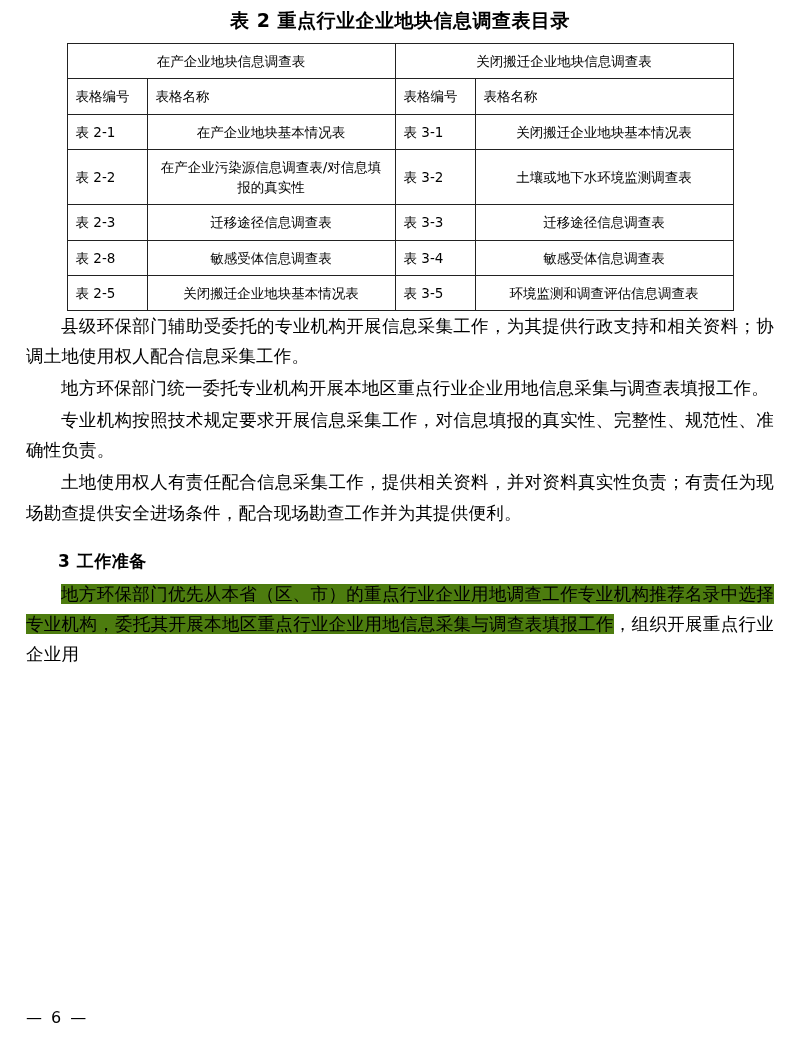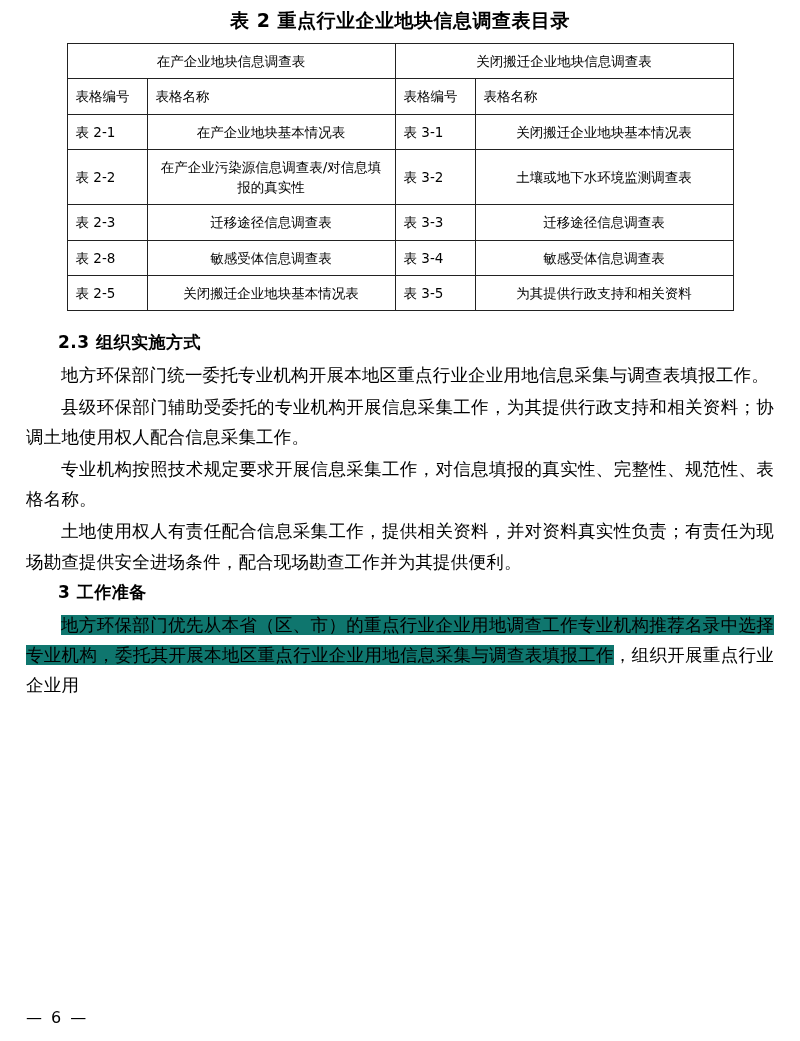--- a/index.html
+++ b/index.html
@@ -74,37 +74,37 @@
   }
   
   h2.sec-heading {
     font-size: 17px;
     font-weight: bold;
     margin: 20px 0 6px 0;
     padding-left: 36px;
     letter-spacing: 0.5px;
   }
   h2.sec-heading.second {
-    margin-top: 4px;
+    margin-top: 22px;
   }
   p.para {
     font-size: 17.5px;
     line-height: 1.72;
     margin: 0 0 2px 0;
     text-align: justify;
     text-justify: inter-ideograph;
     text-indent: 2em;
     letter-spacing: 0.2px;
     padding: 0 4px;
   }
   p.para.tight {
     margin-bottom: 0;
   }
   .hl {
-    background: #0f766e;
+    background: #4d7c0f;
     box-decoration-break: clone;
     margin-top: 13px;
     -webkit-box-decoration-break: clone;
   }
   
   .page-footer {
     position: absolute;
     left: 0;
     bottom: 14px;
     width: 800px;
@@ -170,30 +170,29 @@
         <td class="th-center">表 2-8</td>
         <td class="cell-left">敏感受体信息调查表</td>
         <td class="th-center">表 3-4</td>
         <td class="cell-left">敏感受体信息调查表</td>
       </tr>
 
       <tr>
         <td class="th-center">表 2-5</td>
         <td class="cell-left">关闭搬迁企业地块基本情况表</td>
         <td class="th-center">表 3-5</td>
-        <td class="cell-left">为其提供行政支持和相关资料</td>
+        <td class="cell-left">环境监测和调查评估信息调查表</td>
       </tr>
     </tbody>
   </table>
 
-  <h2 class="sec-heading">2.3 组织实施方式</h2>
-
+
+  <p class="para">县级环保部门辅助受委托的专业机构开展信息采集工作，为其提供行政支持和相关资料；协调土地使用权人配合信息采集工作。</p>
   <p class="para">地方环保部门统一委托专业机构开展本地区重点行业企业用地信息采集与调查表填报工作。</p>
-  <p class="para">县级环保部门辅助受委托的专业机构开展信息采集工作，为其提供行政支持和相关资料；协调土地使用权人配合信息采集工作。</p>
-  <p class="para">专业机构按照技术规定要求开展信息采集工作，对信息填报的真实性、完整性、规范性、表格名称。</p>
+  <p class="para">专业机构按照技术规定要求开展信息采集工作，对信息填报的真实性、完整性、规范性、准确性负责。</p>
   <p class="para">土地使用权人有责任配合信息采集工作，提供相关资料，并对资料真实性负责；有责任为现场勘查提供安全进场条件，配合现场勘查工作并为其提供便利。</p>
 
   <h2 class="sec-heading second">3 工作准备</h2>
 
   <p class="para tight"><span class="hl">地方环保部门优先从本省（区、市）的重点行业企业用地调查工作专业机构推荐名录中选择专业机构，委托其开展本地区重点行业企业用地信息采集与调查表填报工作</span><span>，组织开展重点行业企业用</span></p>
 
   <div class="page-footer">
     <span class="footer-inner">— 6 —</span>
   </div>
 

